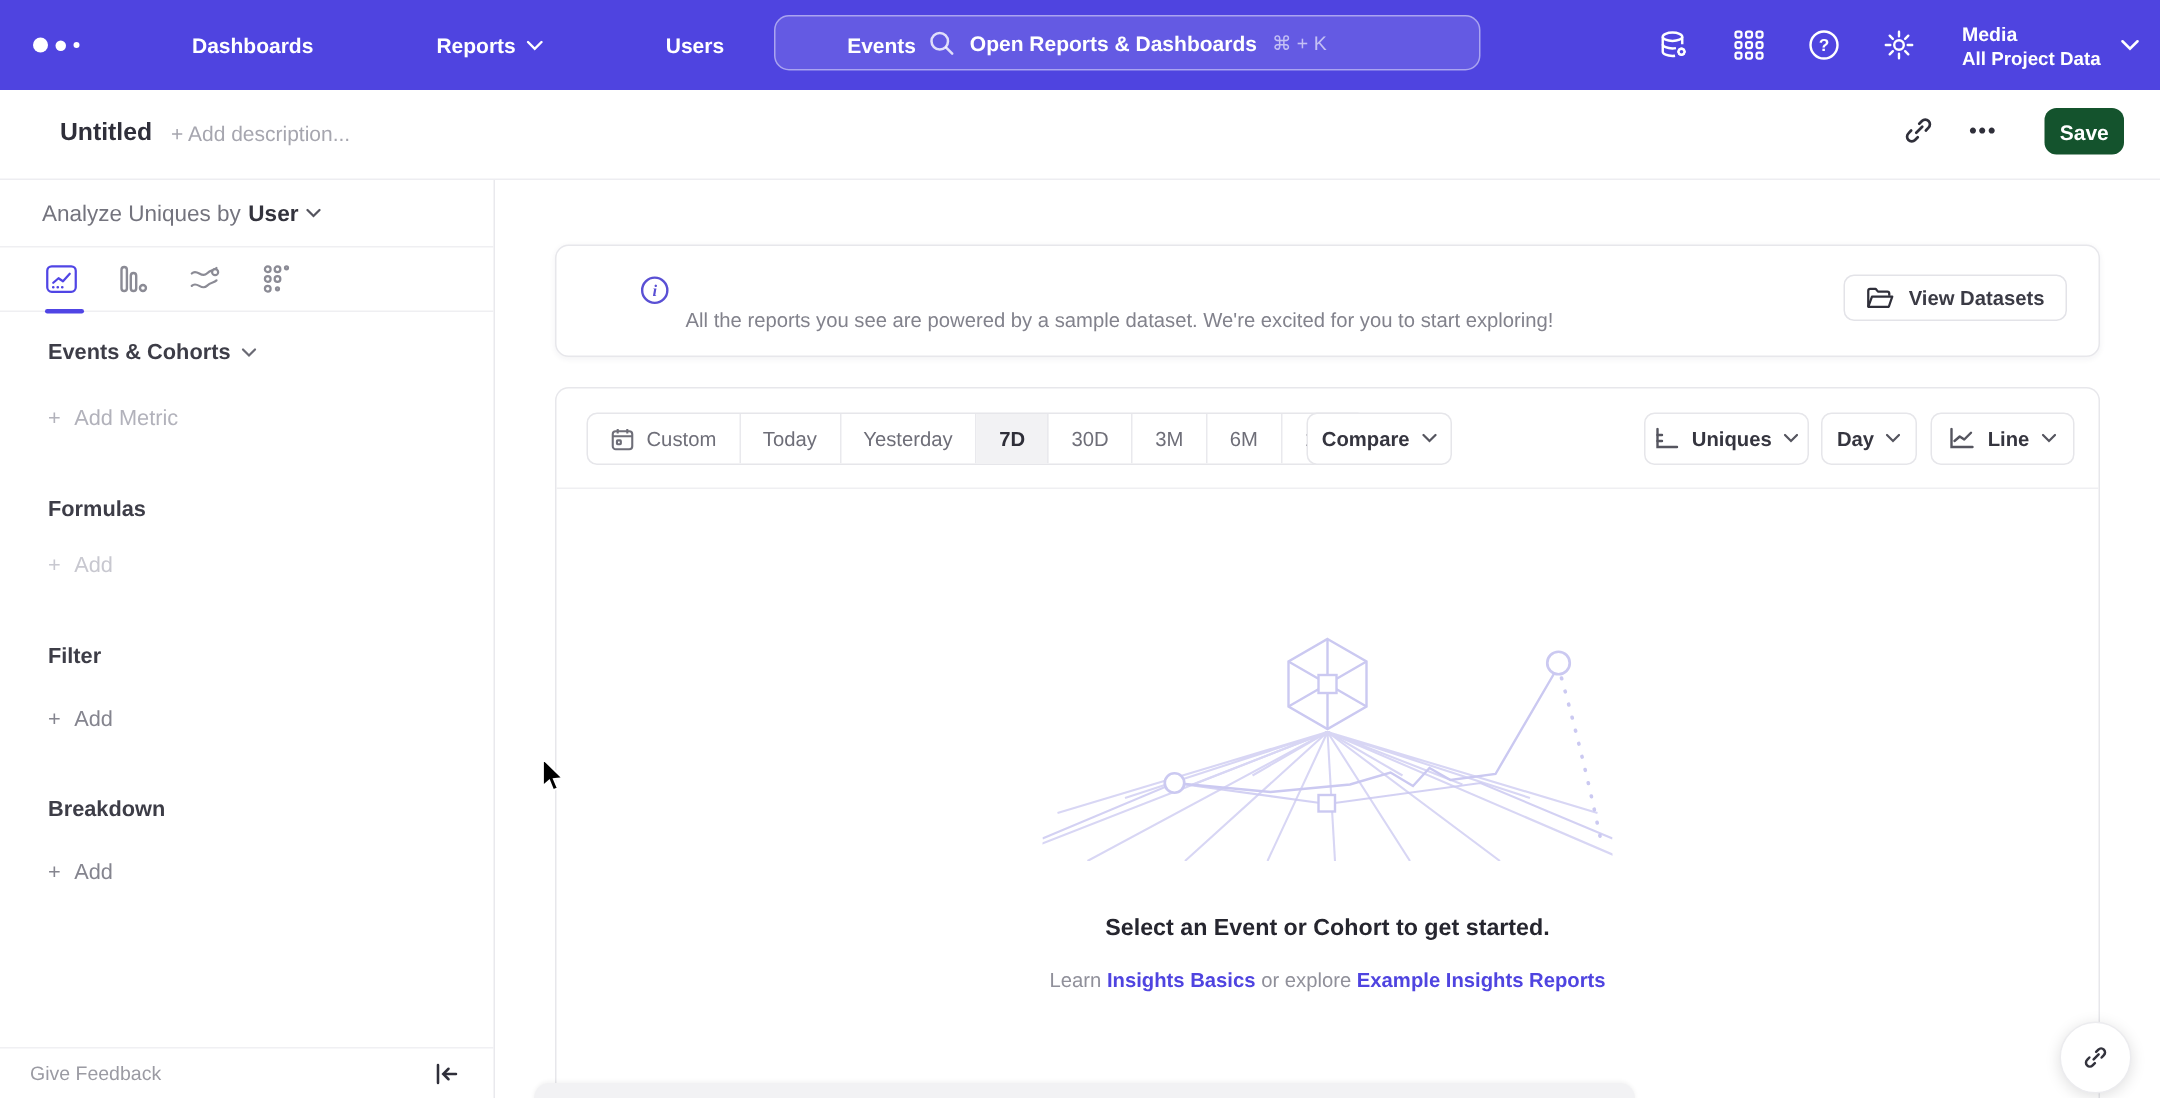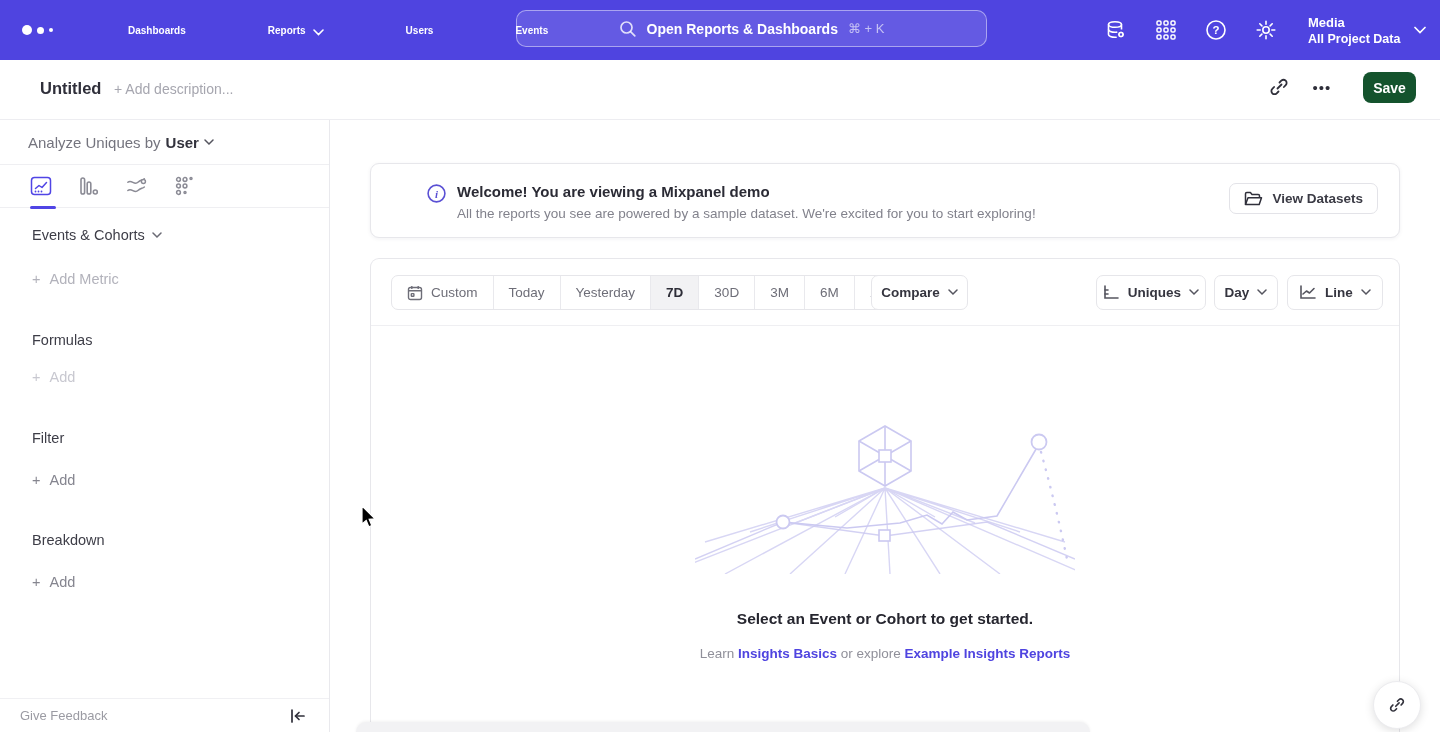--- a/index.html
+++ b/index.html
@@ -3,21 +3,21 @@
 <meta charset="utf-8">
 <style>
   * { margin:0; padding:0; box-sizing:border-box; }
   html,body { width:1440px; height:732px; overflow:hidden; font-family:"Liberation Sans", sans-serif; background:#fff; }
 
   
   .topbar { position:absolute; left:0; top:0; width:1440px; height:60px; background:#4f44e0; display:flex; align-items:center; }
   .logo-dots { position:absolute; left:22px; top:0; height:60px; display:flex; align-items:center; gap:5px; }
   .logo-dots i { background:#fff; border-radius:50%; display:block; }
   .nav { position:absolute; left:80px; top:0; height:60px; display:flex; align-items:center; gap:34px; }
-  .nav-item { color:#fff; font-size:10px; font-weight:600; display:flex; align-items:flex-end; gap:7px; cursor:pointer;padding-left:48px; }
+  .nav-item { color:#fff; font-size:14px; font-weight:600; display:flex; align-items:center; gap:7px; cursor:pointer;padding-left:48px; }
   .searchbar { position:absolute; left:516px; top:10px; width:471px; height:37px; background:rgba(255,255,255,0.12); border:1px solid rgba(255,255,255,0.45); border-radius:10px; display:flex; align-items:center; justify-content:center; gap:10px; cursor:pointer; }
   .searchbar .s-label { color:#fff; font-size:14px; font-weight:700; }
   .searchbar .s-short { color:rgba(255,255,255,0.62); font-size:13px; }
   .top-icons { position:absolute; left:1104px; top:0; height:60px; display:flex; align-items:center; gap:26px; }
   .top-icon { width:24px; height:24px; display:flex; align-items:center; justify-content:center; cursor:pointer; }
   .project { position:absolute; left:1308px; top:0; height:60px; display:flex; align-items:center; gap:14px; cursor:pointer; }
   .project .p-name { color:#fff; font-size:13px; font-weight:700; line-height:17px; }
   .project .p-scope { color:#fff; font-size:12.5px; font-weight:700; line-height:16px; }
 
   
@@ -28,21 +28,21 @@
   .hdr-more { position:absolute; left:1308px; top:74px; width:28px; height:26px; color:#2f2f3a; font-size:15px; letter-spacing:1px; display:flex; align-items:center; justify-content:center; cursor:pointer; }
   .save-btn { position:absolute; left:1363px; top:72px; width:53px; height:31px; background:#14532d; color:#fff; border:none; border-radius:8px; font-size:14px; font-weight:600; font-family:inherit; cursor:default; }
 
   
   .sidebar { position:absolute; left:0; top:120px; width:330px; height:612px; background:#fff; border-right:1px solid #e9e9ed; }
   .analyze-row { height:45px; border-bottom:1px solid #efeff2; display:flex; align-items:center; padding-left:28px; font-size:15px; color:#74747e; gap:5px; }
   .analyze-val { color:#33333d; font-weight:600; display:flex; align-items:center; gap:5px; cursor:pointer;justify-content:center; }
   .tabs-row { height:43px; border-bottom:1px solid #efeff2; display:flex; align-items:center; padding-left:30px; gap:26px; position:relative; }
   .tab { width:22px; height:22px; display:flex; align-items:center; justify-content:center; cursor:pointer; }
   .tab-underline { position:absolute; left:30px; bottom:-2px; width:26px; height:3px; background:#5045e5; border-radius:2px; }
-  .side-section-hdr { padding-left:32px; font-size:14.5px; font-weight:400; color:#3d3d47; display:flex; align-items:center; gap:7px; }
+  .side-section-hdr { padding-left:32px; font-size:14.5px; font-weight:700; color:#3d3d47; display:flex; align-items:center; gap:7px; }
   .add-link { padding-left:32px; font-size:14.5px; display:flex; align-items:center; gap:9px; cursor:pointer; }
   .sidebar-footer { position:absolute; left:0; bottom:0; width:329px; height:34px; border-top:1px solid #f0f0f3; display:flex; align-items:center; justify-content:space-between; padding:0 22px 0 20px; }
   .feedback { font-size:13px; color:#9b9ba3; cursor:pointer; }
   .collapse { width:18px; height:18px; cursor:pointer; }
 
   
   .main { position:absolute; left:330px; top:120px; width:1110px; height:612px; background:#fff; }
   .banner { position:absolute; left:40px; top:43px; width:1030px; height:75px; background:#fff; border:1px solid #e7e7eb; border-radius:9px; box-shadow:0 1px 4px rgba(30,30,60,0.06); }
   .banner-title { position:absolute; left:86px; top:19px; font-size:15px; font-weight:700; color:#2b2b35; }
   .banner-sub { position:absolute; left:86px; top:42px; font-size:13.5px; color:#82828c; }
@@ -260,21 +260,20 @@
   </div>
 </div>
 
 <div class="main">
 
   <div class="banner">
     <svg class="banner-info" width="19" height="19" viewBox="0 0 19 19">
       <circle cx="9.5" cy="9.5" r="8.4" stroke="#5a50d4" stroke-width="1.6" fill="none"></circle>
       <text x="9.5" y="13.6" text-anchor="middle" font-size="11" font-weight="bold" fill="#5a50d4" font-family="Liberation Serif, serif" font-style="italic">i</text>
     </svg>
-    <div class="banner-title">Welcome! You are viewing a Mixpanel demo</div>
     <div class="banner-sub">All the reports you see are powered by a sample dataset. We're excited for you to start exploring!</div>
     <button class="viewds-btn">
       <svg width="19" height="16" viewBox="0 0 19 16" fill="none" stroke="#2f2f3a" stroke-width="1.5" stroke-linejoin="round">
         <path d="M1.5 13.5V2.8c0-.7.6-1.3 1.3-1.3h3.6l1.6 1.9h6.2c.7 0 1.3.6 1.3 1.3v1.5"></path>
         <path d="M1.5 13.5L4 6.7h13.5l-2.3 6.8z"></path>
       </svg>
       <span>View Datasets</span>
     </button>
   </div>
 

